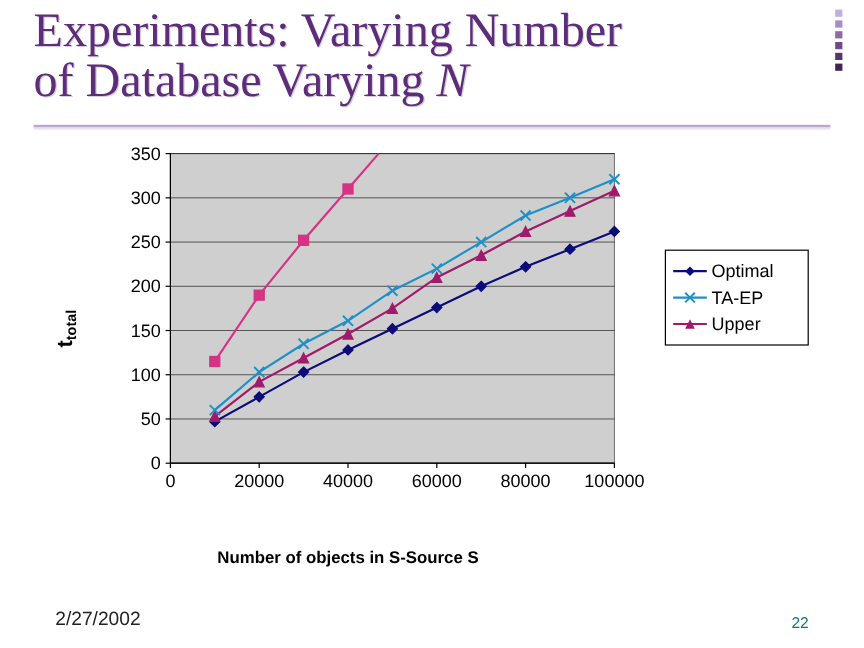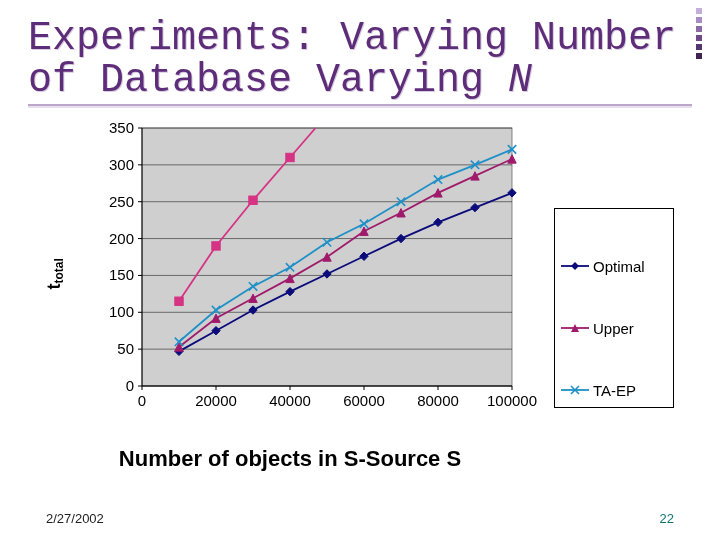--- a/index.html
+++ b/index.html
@@ -13,23 +13,23 @@
   }
   .slide {
     position: relative;
     width: 720px;
     height: 540px;
     box-sizing: border-box;
   }
   .title {
     position: absolute;
     left: 28px;
-    top: 18px;
+    top: 4px;
     right: 40px;
-    font-family: Liberation Mono, monospace;
+    font-family: Liberation Serif, serif;
     font-size: 40px;
     line-height: 1.05;
     color: #5e2d79;
     text-shadow: 1px 1px 0 #d8cde0;
     font-weight: 400;
   }
   .title .ital {
     font-style: italic;
   }
   .title-underline {
@@ -38,21 +38,21 @@
     right: 28px;
     top: 104px;
     height: 0;
     border-top: 2px solid #bca6cc;
     box-shadow: 0 2px 0 #e8e0ef;
   }
   .footer-date {
     position: absolute;
     left: 46px;
     bottom: 14px;
-    font-size: 13px;
+    font-size: 16px;
     color: #222;
   }
   .footer-page {
     position: absolute;
     right: 46px;
     bottom: 14px;
     font-size: 13px;
     color: #0f766e;
   }
   .deco-bar {
@@ -94,21 +94,21 @@
     position: relative;
     top: 3px;
   }
   .xlabel {
     position: absolute;
     left: 0;
     right: 140px;
     bottom: -4px;
     text-align: center;
     font-weight: bold;
-    font-size: 22px;
+    font-size: 14px;
     font-family: Arial, sans-serif;
     color: #000;
   }
   svg.plot {
     position: absolute;
     left: 48px;
     top: 0;
     width: 430px;
     height: 300px;
     overflow: visible;
@@ -121,21 +121,20 @@
     border: 1px solid #000;
     background: #fff;
     padding: 6px 6px;
     font-size: 15px;
     font-family: Arial, sans-serif;
   }
   .legend-row {
     display: flex;
     align-items: center;
     height: 22px;
-    margin-top: 40px;
   }
   .legend-swatch {
     width: 28px;
     height: 14px;
     margin-right: 4px;
     position: relative;
   }
   .legend-swatch svg {
     position: absolute;
     left: 0; top: 0;
@@ -291,40 +290,40 @@
               <g>
                 <path d="M 14 3 L 18 7 L 14 11 L 10 7 Z" fill="#0b0b7a"></path>
               </g>
             </svg>
           </div>
           <span>Optimal</span>
         </div>
         <div class="legend-row">
           <div class="legend-swatch">
             <svg viewBox="0 0 28 14">
-              <line x1="0" y1="7" x2="28" y2="7" stroke="#a01a6b" stroke-width="1.8"></line>
-              <g>
-                <path d="M 14 3 L 18 11 L 10 11 Z" fill="#a01a6b"></path>
-              </g>
-            </svg>
-          </div>
-          <span>Upper</span>
-        </div>
-        <div class="legend-row">
-          <div class="legend-swatch">
-            <svg viewBox="0 0 28 14">
               <line x1="0" y1="7" x2="28" y2="7" stroke="#1e90c8" stroke-width="1.8"></line>
               <g>
                 <line x1="10" y1="3" x2="18" y2="11" stroke="#1e90c8" stroke-width="1.6"></line>
                 <line x1="10" y1="11" x2="18" y2="3" stroke="#1e90c8" stroke-width="1.6"></line>
               </g>
             </svg>
           </div>
           <span>TA-EP</span>
         </div>
+        <div class="legend-row">
+          <div class="legend-swatch">
+            <svg viewBox="0 0 28 14">
+              <line x1="0" y1="7" x2="28" y2="7" stroke="#a01a6b" stroke-width="1.8"></line>
+              <g>
+                <path d="M 14 3 L 18 11 L 10 11 Z" fill="#a01a6b"></path>
+              </g>
+            </svg>
+          </div>
+          <span>Upper</span>
+        </div>
       </div>
 
     <div class="xlabel">Number of objects in S-Source S</div>
   </div>
 
   <div class="footer-date">2/27/2002</div>
   <div class="footer-page">22</div>
 
 </div>
 

